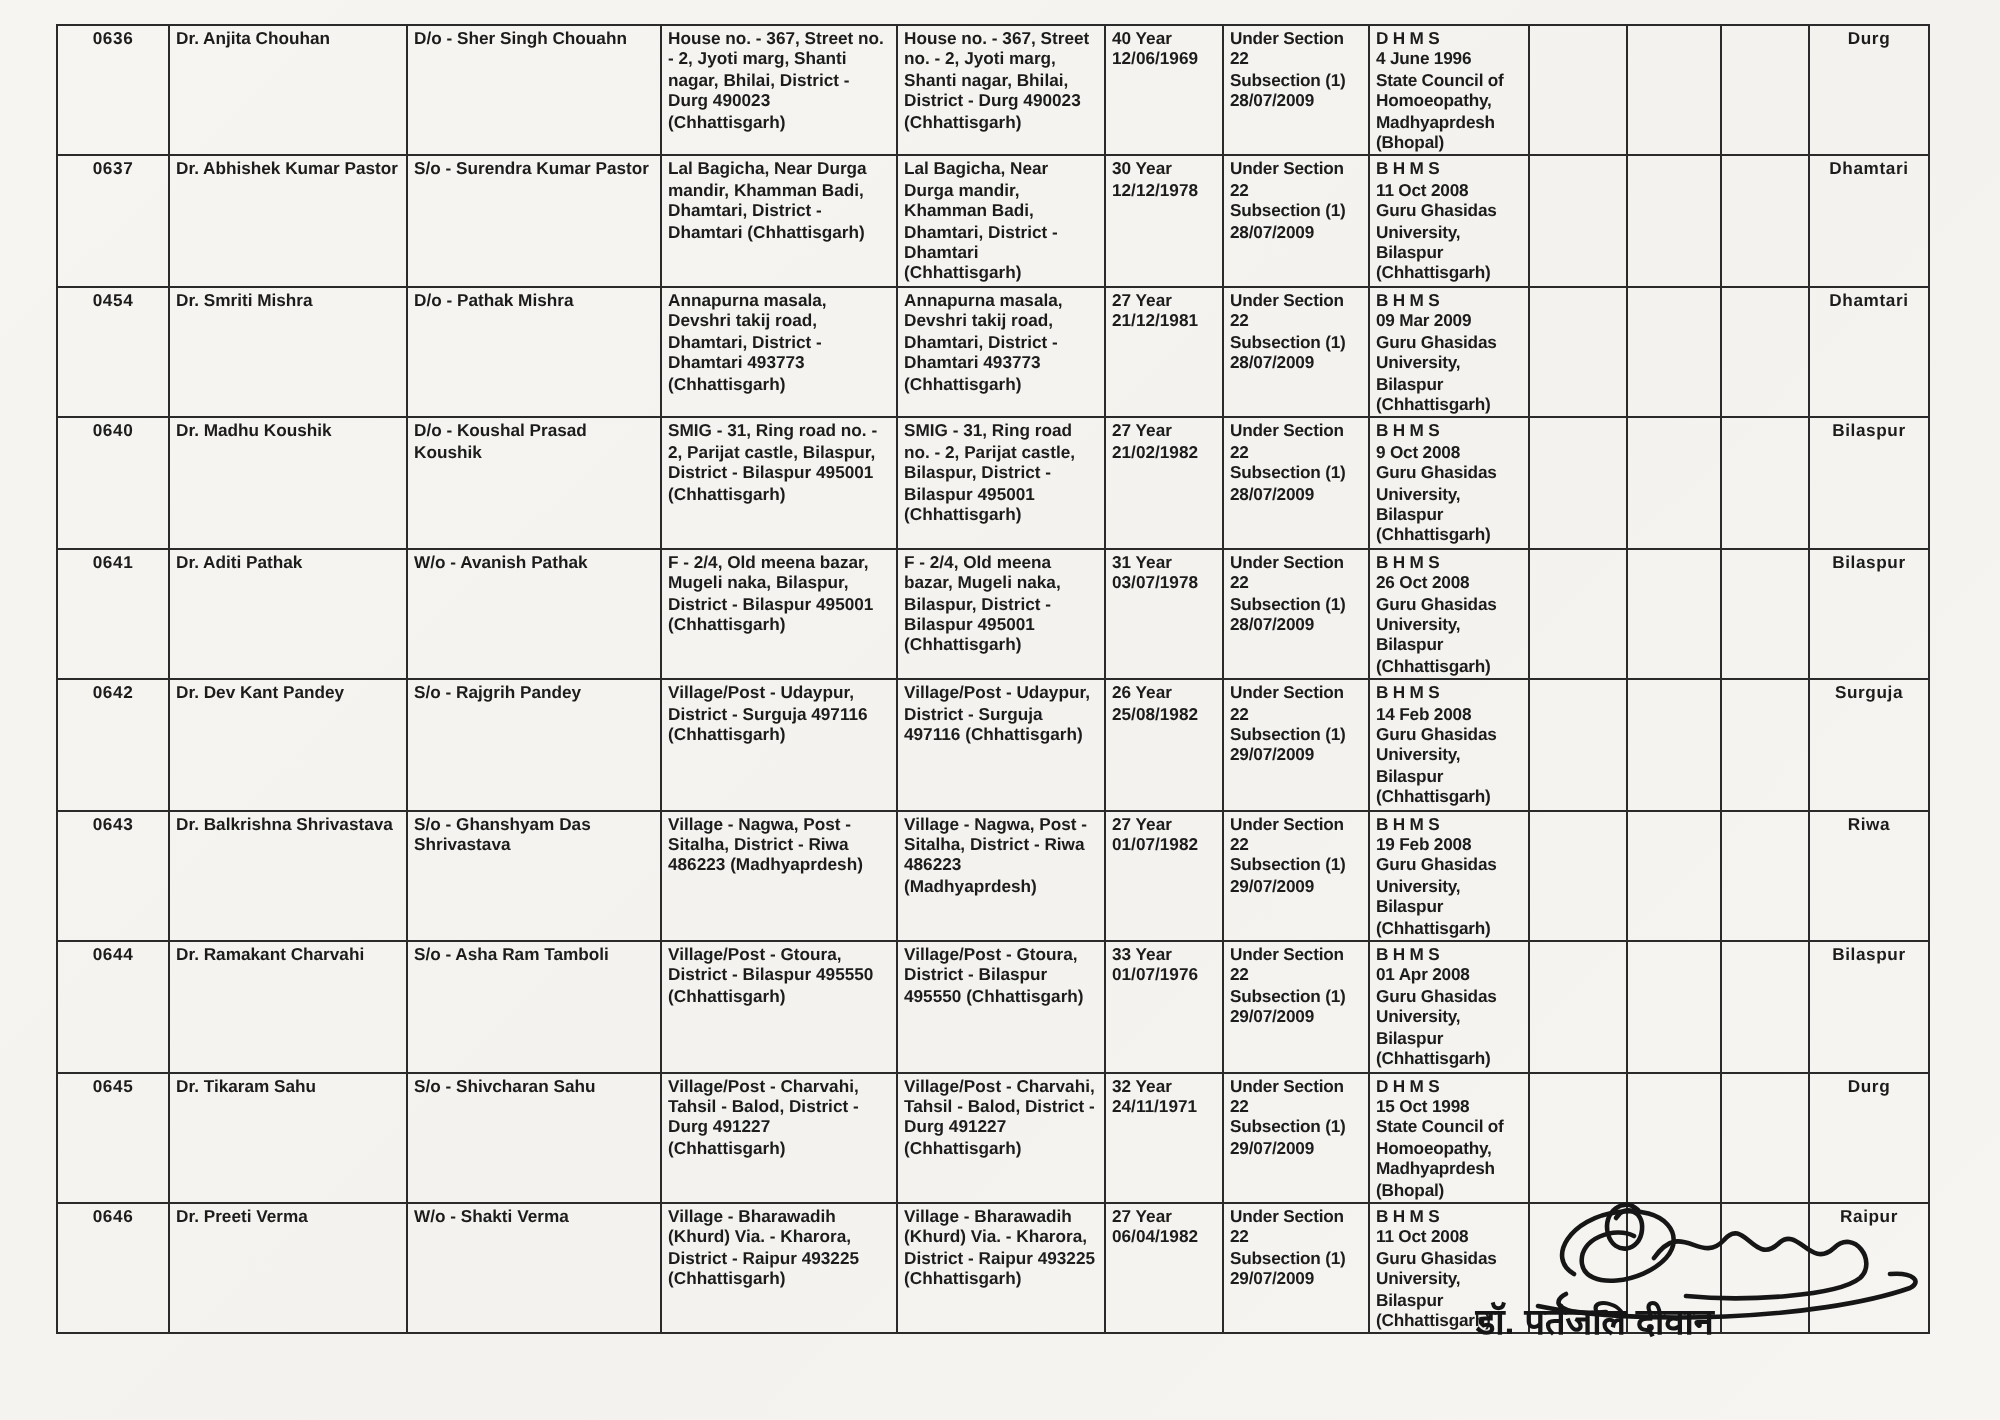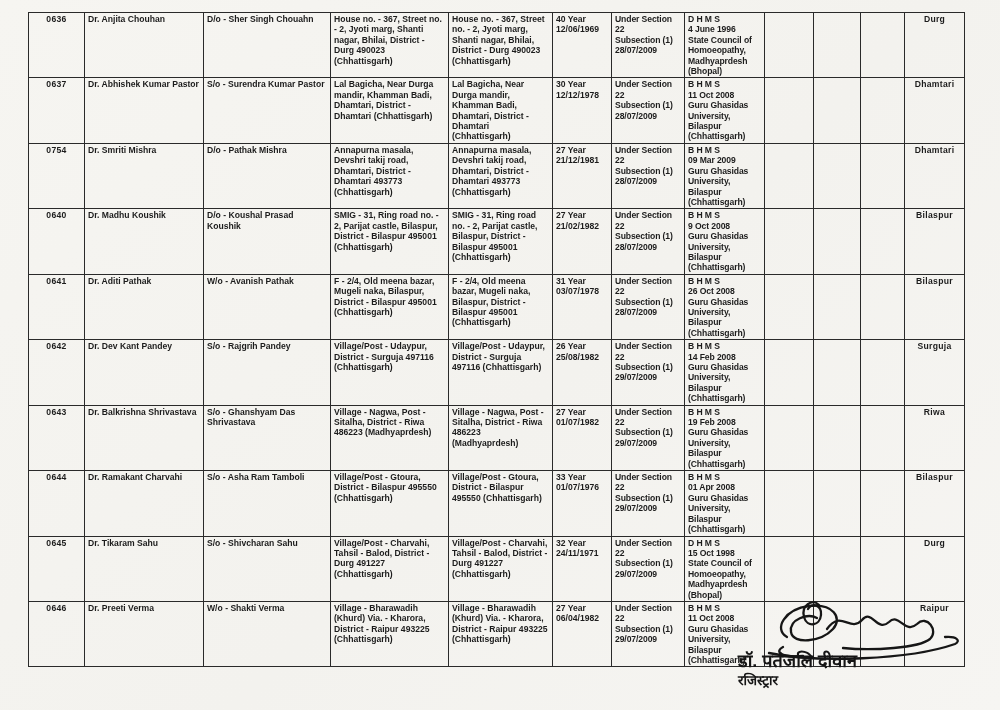--- a/index.html
+++ b/index.html
@@ -127,21 +127,21 @@
 11 Oct 2008
 Guru Ghasidas
 University, Bilaspur
 (Chhattisgarh)</td>
       <td class="c-empty"></td>
       <td class="c-empty"></td>
       <td class="c-empty"></td>
       <td class="c-dist cell-center">Dhamtari</td>
     </tr>
         <tr>
-      <td class="c-reg cell-center">0754</td>
+      <td class="c-reg cell-center">0454</td>
       <td class="c-name">Dr. Smriti Mishra</td>
       <td class="c-rel">D/o - Pathak Mishra</td>
       <td class="c-addr">Annapurna masala, Devshri takij road, Dhamtari, District - Dhamtari 493773 (Chhattisgarh)</td>
       <td class="c-addr">Annapurna masala, Devshri takij road, Dhamtari, District - Dhamtari 493773 (Chhattisgarh)</td>
       <td class="c-age">27 Year
 21/12/1981</td>
       <td class="c-sec">Under Section 22
 Subsection (1)
 28/07/2009</td>
       <td class="c-qual">B H M S
@@ -312,16 +312,15 @@
         <path d="M32 46 C18 38 30 18 54 15 C78 12 88 27 78 38 C66 51 38 54 36 41 C34 28 53 22 62 27"></path>
         <path d="M72 38 C86 18 95 42 107 29 C117 17 122 42 134 31 C144 21 150 44 162 33 C172 23 184 40 175 48 C164 57 118 60 88 57"></path>
         <path d="M14 62 C62 72 154 69 200 53 C206 50 202 45 190 46"></path>
         <path d="M28 56 C20 60 24 67 48 65"></path>
       </g>
     </svg>
   </div>
 
   <div class="signatory">
     <div class="sig-name">डॉ. पतंजलि दीवान</div>
-    <div class="sig-title">रजिस्ट्रार</div>
   </div>
 
 </div>
 
 </body></html>

